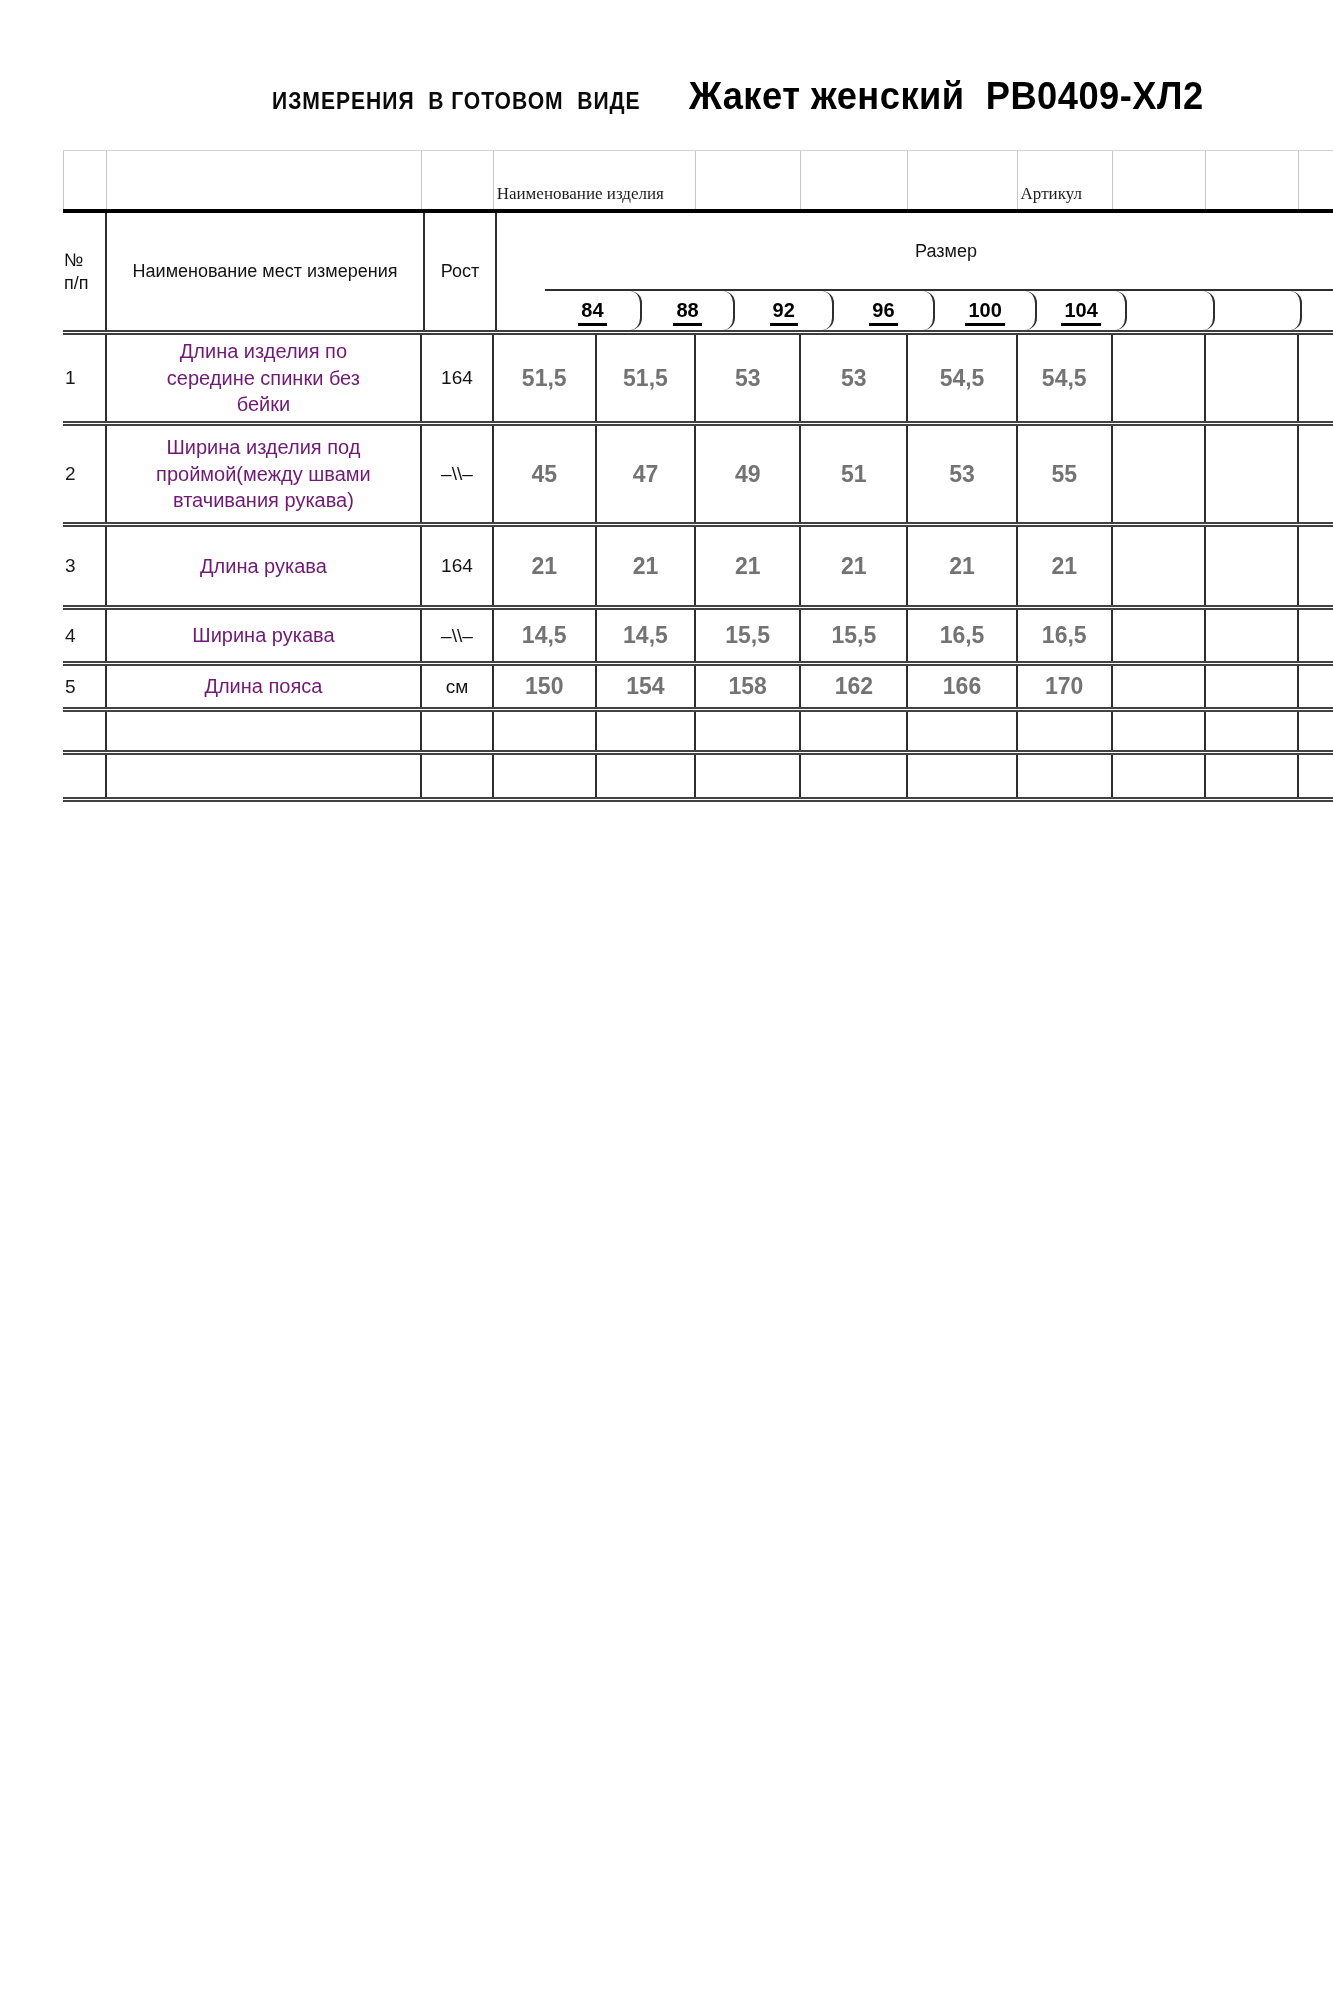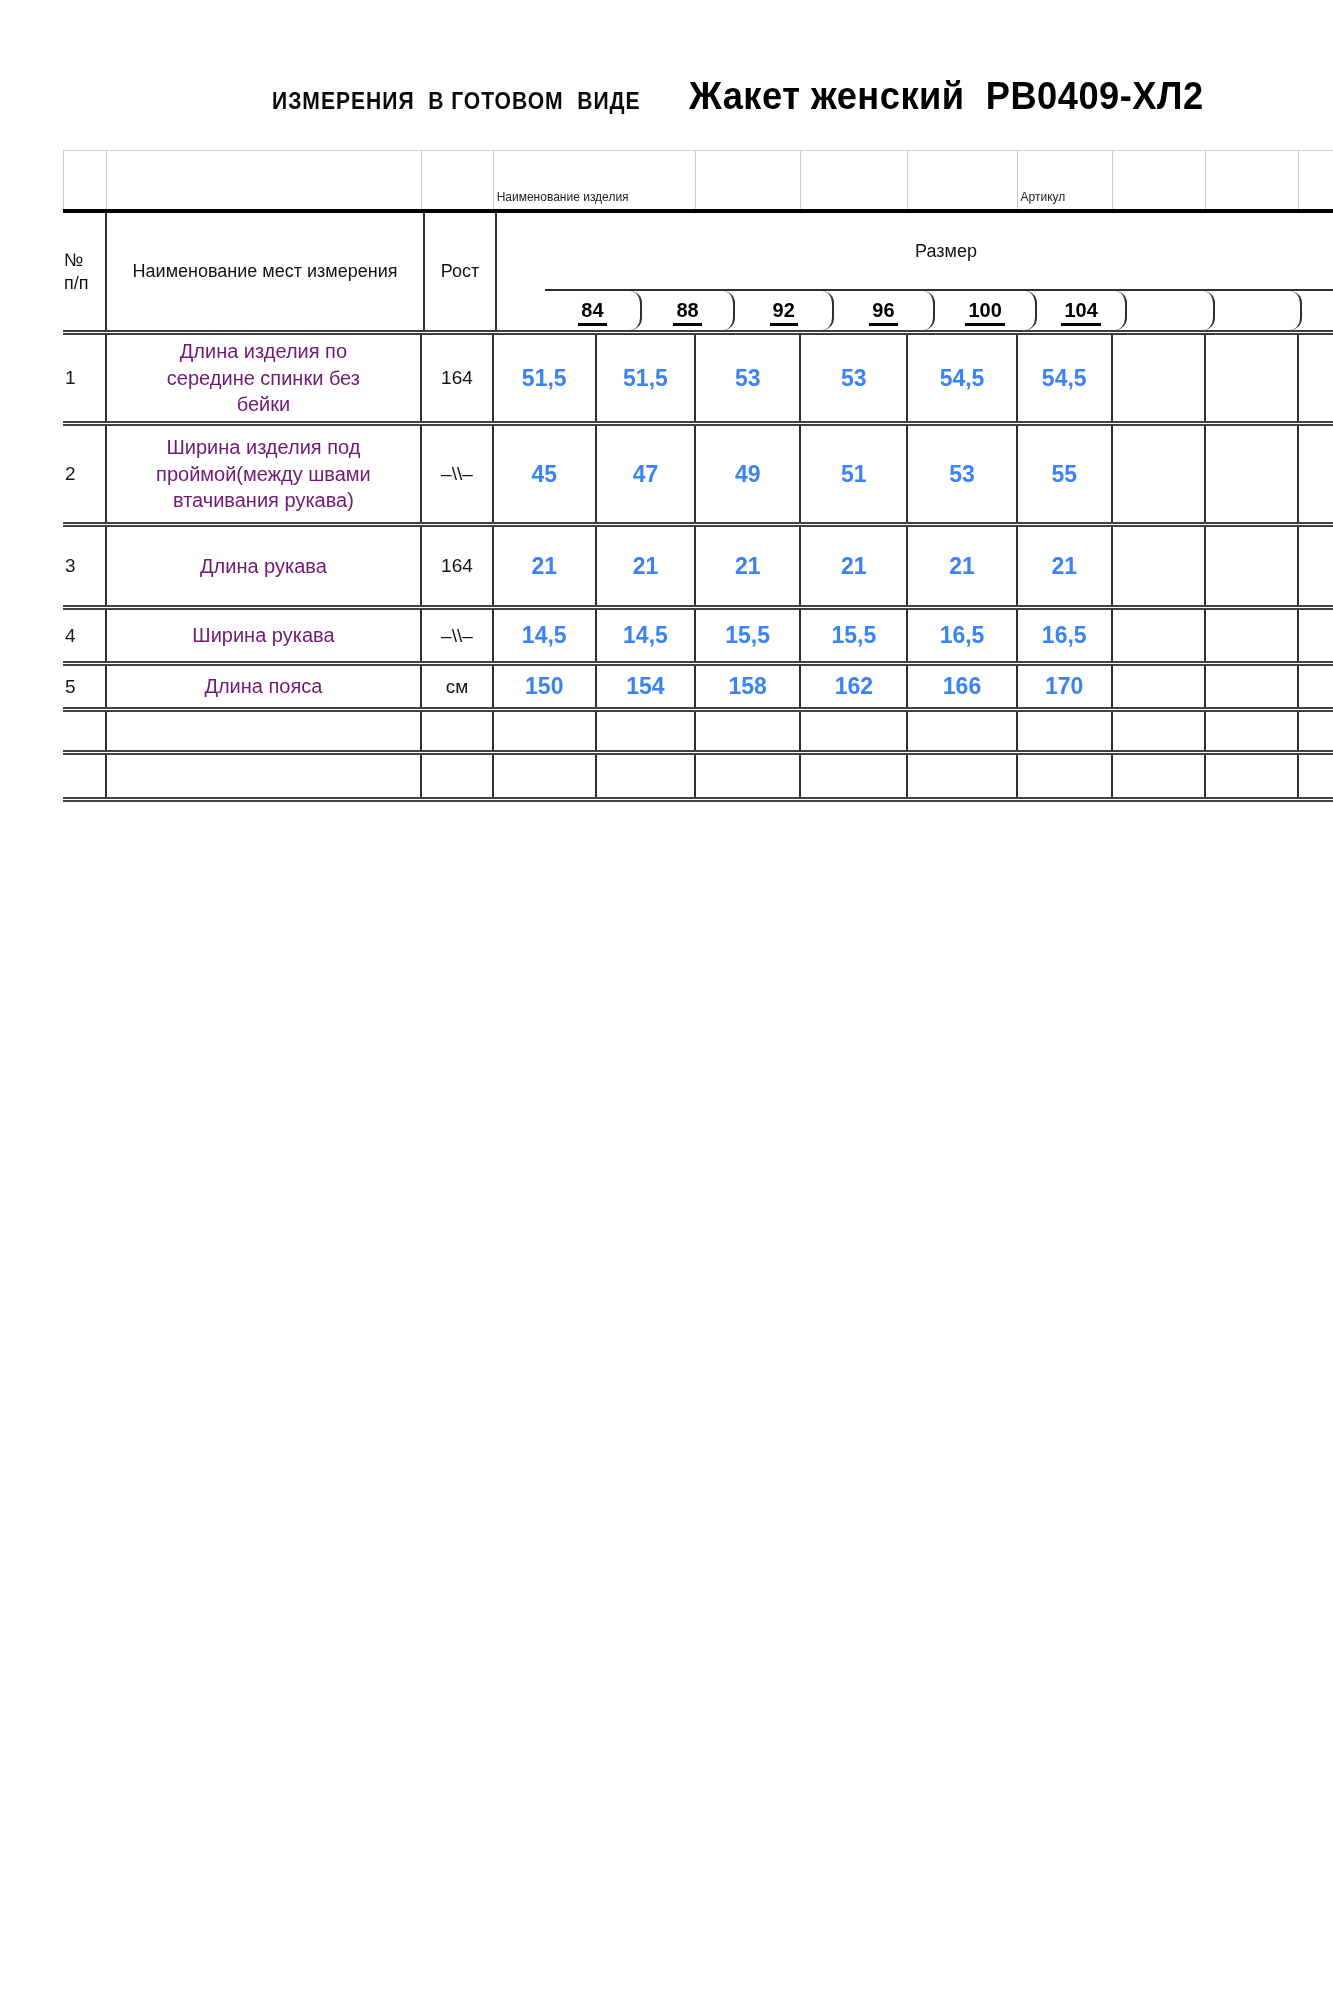--- a/index.html
+++ b/index.html
@@ -30,21 +30,21 @@
   .c0{width:44px}.c1{width:318px}.c2{width:72px}
   .s0{width:104px}.s1{width:100px}.s2{width:106px}.s3{width:108px}.s4{width:110px}.s5{width:96px}
   .e0{width:94px}.e1{width:94px}.e2{width:48px}
   .m2{width:204px} 
   .m6{width:614px} 
   
   .toprow{height:63px;border-top:1px solid #d2d2d2;border-bottom:4px solid #000;}
   .toprow .cell{border-right:1px solid #c7c7c7;align-items:flex-end;justify-content:flex-start;}
   .toprow .cell:first-child{border-left:1px solid #c7c7c7;}
   .toprow .cell:last-child{border-right:none;}
-  .top-label{font-size:12px;color:#1c1c1c;padding:0 0 5px 3px;white-space:nowrap;}
+  .top-label{font-size:17px;color:#1c1c1c;padding:0 0 5px 3px;white-space:nowrap;font-family:Liberation Serif, serif;}
   
   .headrow{height:122px;border-bottom:5px double #3d3d3d;}
   .head-txt{font-size:18px;color:#131313;text-align:right;line-height:1.25;}
   .numhead{align-items:center;justify-content:flex-start;}
   .numhead .head-txt{text-align:left;padding-left:1px;}
   .sizeblock{width:850px;display:flex;flex-direction:column;box-sizing:border-box;padding-left:48px;}
   .size-title{
     box-sizing:border-box;height:80px;border-bottom:2px solid #2e2e2e;
     display:flex;align-items:center;justify-content:center;font-size:18px;color:#131313;
   }
@@ -54,21 +54,21 @@
     font-size:20px;font-weight:700;color:#000;
     border-bottom:3px solid #000;padding:0 3px 1px 3px;margin-bottom:4px;
   }
   
   .drow{border-bottom:5px double #424242;}
   .num-txt{font-size:19px;color:#1a1a1a;}
   .cell.numc{justify-content:flex-start;align-items:center;}
   .cell.numc .num-txt{padding-left:2px;}
   .name-txt{font-size:20px;color:#701a75;text-align:center;line-height:1.32;max-width:222px;}
   .rost-txt{font-size:19px;color:#141414;white-space:pre;}
-  .val-txt{font-size:23px;font-weight:700;color:#3b82f6;}
+  .val-txt{font-size:23px;font-weight:700;color:#737373;}
   
   .comprow{height:40px;}
   .comp-txt{font-size:20px;font-weight:700;color:#000;white-space:pre;}
 </style>
 </head>
 <body>
 
 <div class="canvas">
 
   <div class="title-small">ИЗМЕРЕНИЯ  В ГОТОВОМ  ВИДЕ</div>

